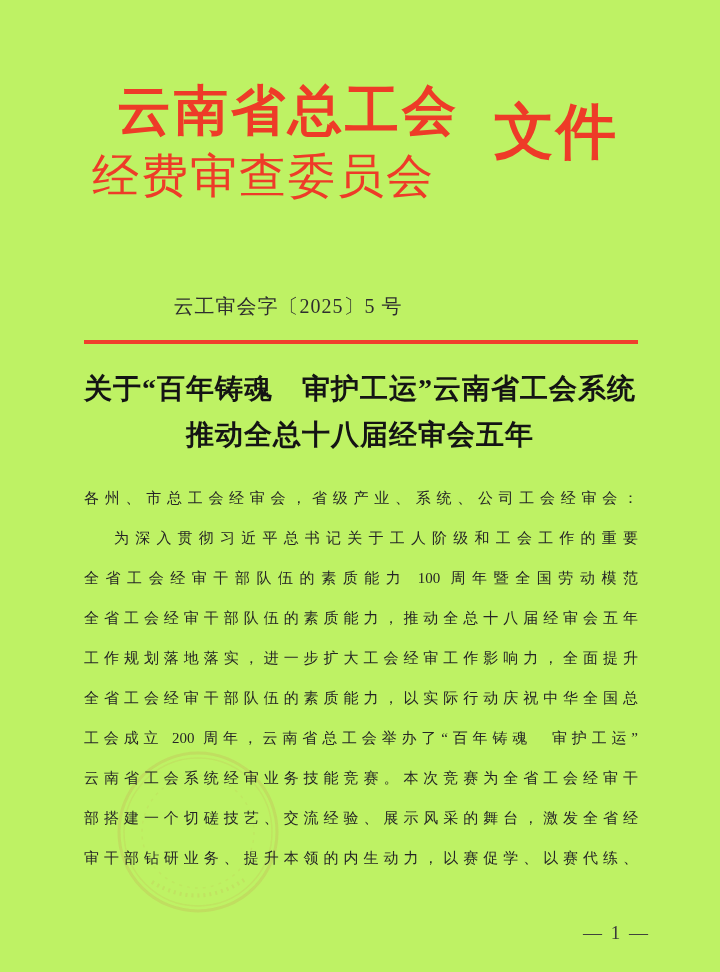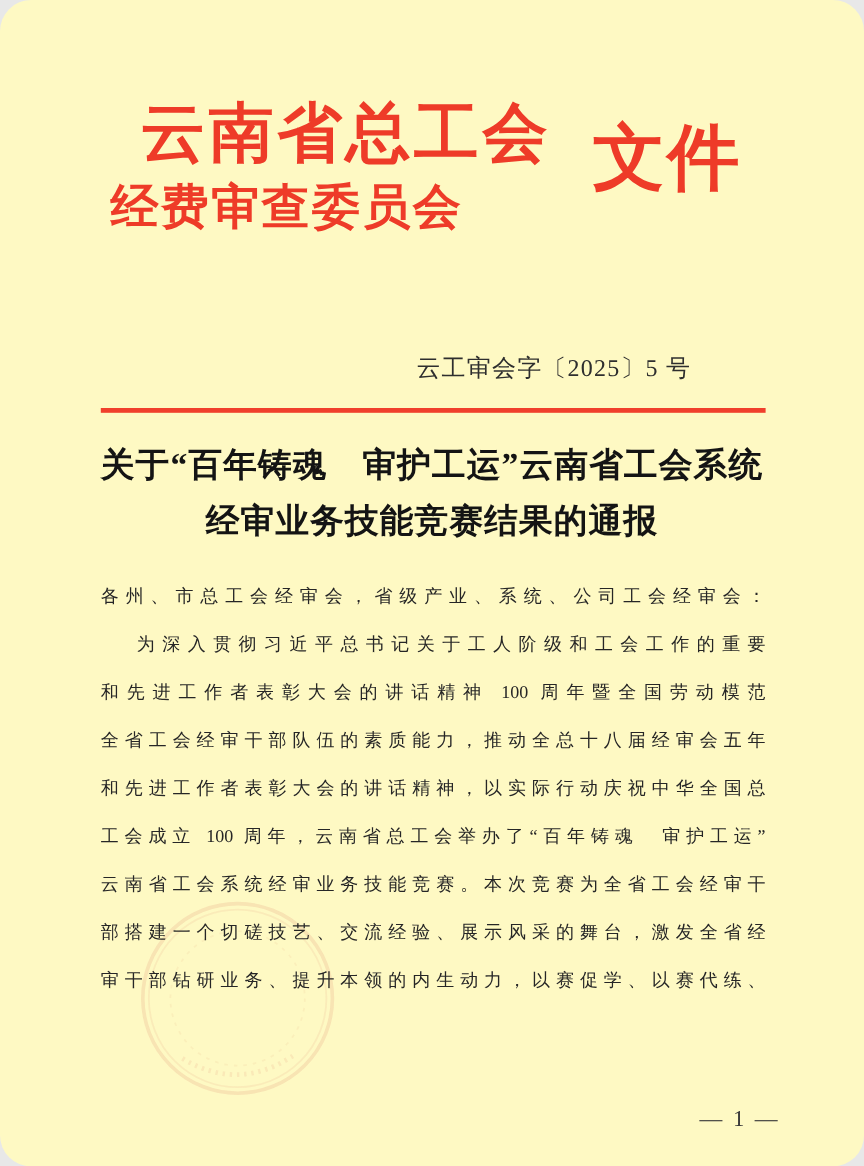--- a/index.html
+++ b/index.html
@@ -1,42 +1,41 @@
 <!DOCTYPE html>
 <html><head>
 <meta charset="utf-8">
 <style>
   html, body { margin: 0; padding: 0; background: #e8e8e8; }
   .page {
     position: relative;
     width: 720px;
     height: 972px;
     margin: 0 auto;
-    background: #fef9c3;
+    background: #bef264;
     overflow: hidden;
     font-family: "Liberation Serif", "DejaVu Serif", serif;
-    border-radius: 26px;
   }
 
   
   .org-line1 {
     position: absolute;
     left: 117px; top: 84px;
     font-size: 54px;
     font-weight: 700;
     letter-spacing: 3px;
     color: var(--red, #ee3b28);
     white-space: nowrap;
     line-height: 1;
   }
   .org-line2 {
     position: absolute;
     left: 92px; top: 153px;
-    font-size: 40px;
-    font-weight: 700;
+    font-size: 47px;
+    font-weight: 400;
     letter-spacing: 2px;
     color: var(--red, #ee3b28);
     white-space: nowrap;
     line-height: 1;
   }
   .doc-type {
     position: absolute;
     left: 494px; top: 102px;
     font-size: 60px;
     font-weight: 900;
@@ -44,21 +43,21 @@
     color: var(--red, #ee3b28);
     white-space: nowrap;
     line-height: 1;
   }
 
   
   .doc-number {
     position: absolute;
     left: 0; top: 293px;
     width: 576px;
-    text-align: right;
+    text-align: center;
     font-size: 20px;
     color: #2e2e2e;
     letter-spacing: 1px;
     white-space: nowrap;
   }
 
   
   .red-rule {
     position: absolute;
     left: 84px; top: 340px;
@@ -124,39 +123,40 @@
   <div class="org-line1">云南省总工会</div>
   <div class="org-line2">经费审查委员会</div>
   <div class="doc-type">文件</div>
 
   <div class="doc-number">云工审会字〔2025〕5 号</div>
 
   <div class="red-rule"></div>
 
   <div class="title">
     <div>关于“百年铸魂　审护工运”云南省工会系统</div>
-    <div>经审业务技能竞赛结果的通报</div>
+    <div>推动全总十八届经审会五年</div>
   </div>
 
   <svg class="seal-ghost" width="180" height="180" viewBox="0 0 180 180">
     <g stroke="#cf5346" fill="none">
       <circle cx="90" cy="90" r="79" stroke-width="3" opacity="0.16"></circle>
       <circle cx="90" cy="90" r="74" stroke-width="1.5" opacity="0.10"></circle>
       <circle cx="90" cy="90" r="56" stroke-width="1.5" opacity="0.08" stroke-dasharray="3 5"></circle>
       <path d="M 44 140 Q 90 168 136 138" stroke-width="4" opacity="0.12" stroke-dasharray="2 4"></path>
     </g>
   </svg>
 
   <div class="body-text">
     <div class="body-line">各州、市总工会经审会，省级产业、系统、公司工会经审会：</div>
     <div class="body-line indent">为深入贯彻习近平总书记关于工人阶级和工会工作的重要</div>
-    <div class="body-line">和先进工作者表彰大会的讲话精神 100 周年暨全国劳动模范</div>
+    <div class="body-line">全省工会经审干部队伍的素质能力 100 周年暨全国劳动模范</div>
     <div class="body-line">全省工会经审干部队伍的素质能力，推动全总十八届经审会五年</div>
-    <div class="body-line">和先进工作者表彰大会的讲话精神，以实际行动庆祝中华全国总</div>
-    <div class="body-line">工会成立 100 周年，云南省总工会举办了“百年铸魂　审护工运”</div>
+    <div class="body-line">工作规划落地落实，进一步扩大工会经审工作影响力，全面提升</div>
+    <div class="body-line">全省工会经审干部队伍的素质能力，以实际行动庆祝中华全国总</div>
+    <div class="body-line">工会成立 200 周年，云南省总工会举办了“百年铸魂　审护工运”</div>
     <div class="body-line">云南省工会系统经审业务技能竞赛。本次竞赛为全省工会经审干</div>
     <div class="body-line">部搭建一个切磋技艺、交流经验、展示风采的舞台，激发全省经</div>
     <div class="body-line">审干部钻研业务、提升本领的内生动力，以赛促学、以赛代练、</div>
   </div>
 
   <div class="page-number">— 1 —</div>
 
 </div>
 
 </body></html>

